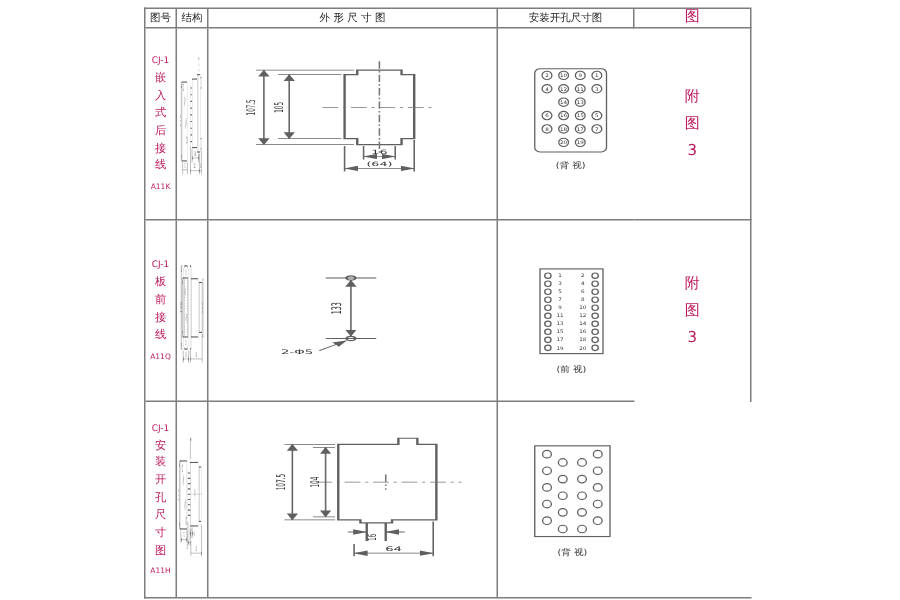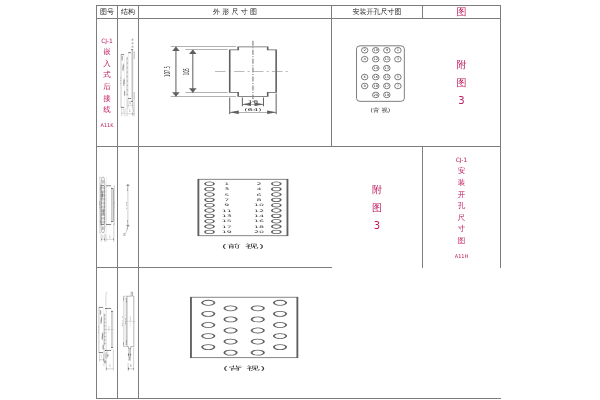--- a/index.html
+++ b/index.html
@@ -164,20 +164,25 @@
           <text class="fs3" text-anchor="middle" x="37.5" y="77.7">20</text>
           <text class="fs3" text-anchor="middle" x="47" y="77.7">19</text>
         </g>
         <text class="fs55" text-anchor="middle" x="41.5" y="94">(背 视)</text>
       </svg>
     </div>
 
     <div class="cell vcell">
       <div class="figchars">附图3</div>
     </div>
+    <div class="cell vcell structwrap">
+      <div class="model">CJ-1</div>
+      <div class="vchars">板前接线</div>
+      <div class="code">A11Q</div>
+    </div>
 
     <div class="cell">
       <svg viewBox="0 0 193 119" preserveAspectRatio="none">
         <defs>
             <marker id="m3" viewBox="0 0 10 8" refX="9.5" refY="4" markerWidth="4.5" markerHeight="3.6" orient="auto-start-reverse" markerUnits="userSpaceOnUse">
               <path d="M0 0L10 4L0 8Z" fill="#5f5f5f"></path>
             </marker>
           </defs>
         <g class="ln">
           <rect x="40" y="30" width="35" height="55" rx="10"></rect>

